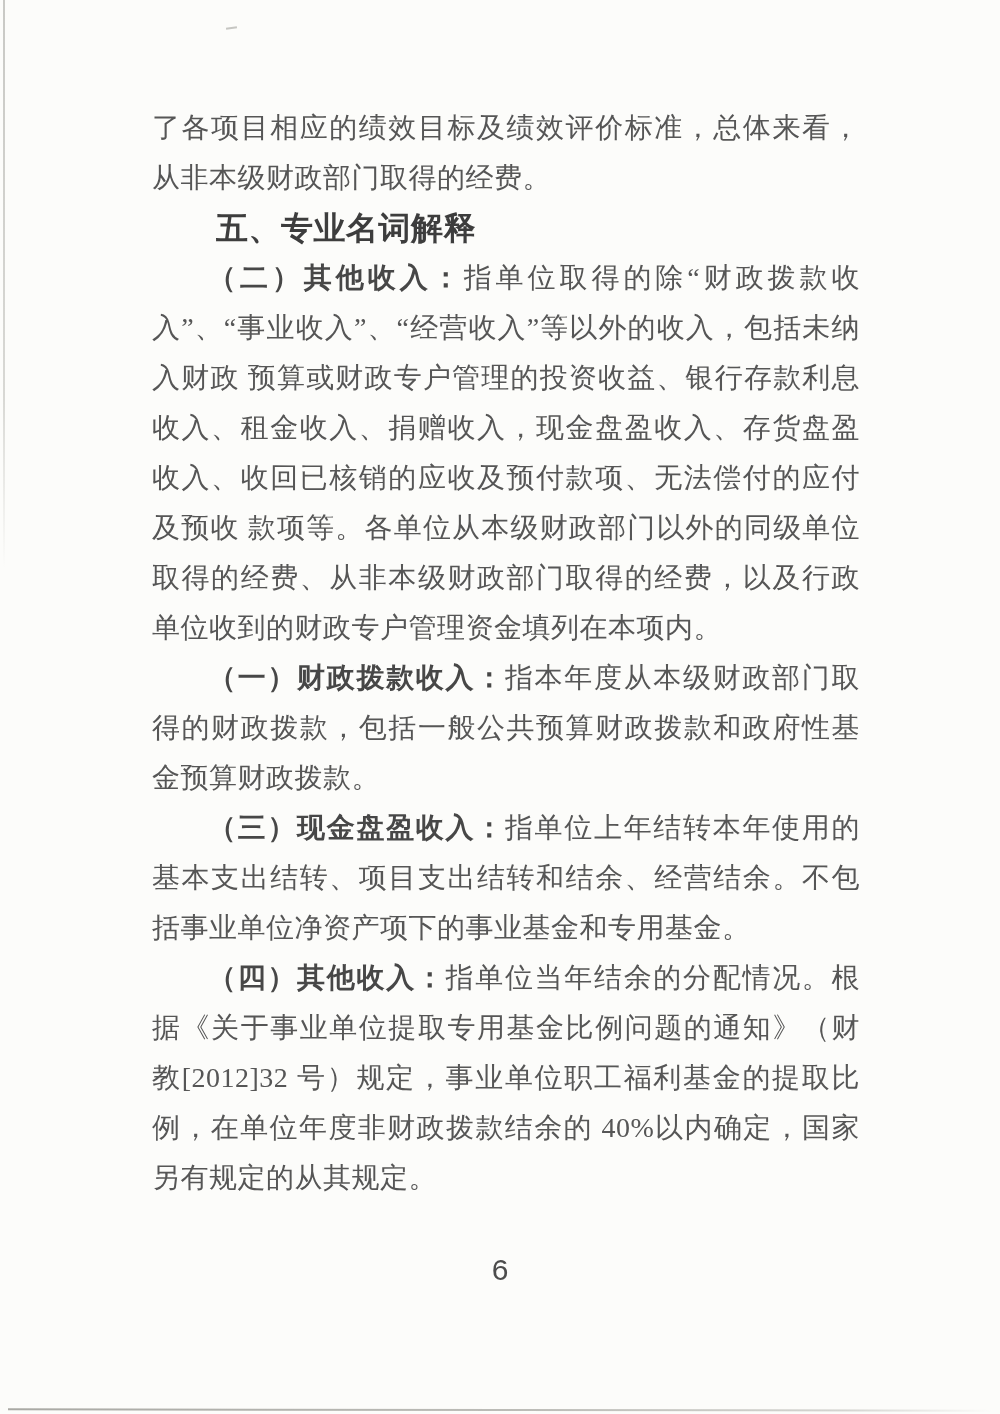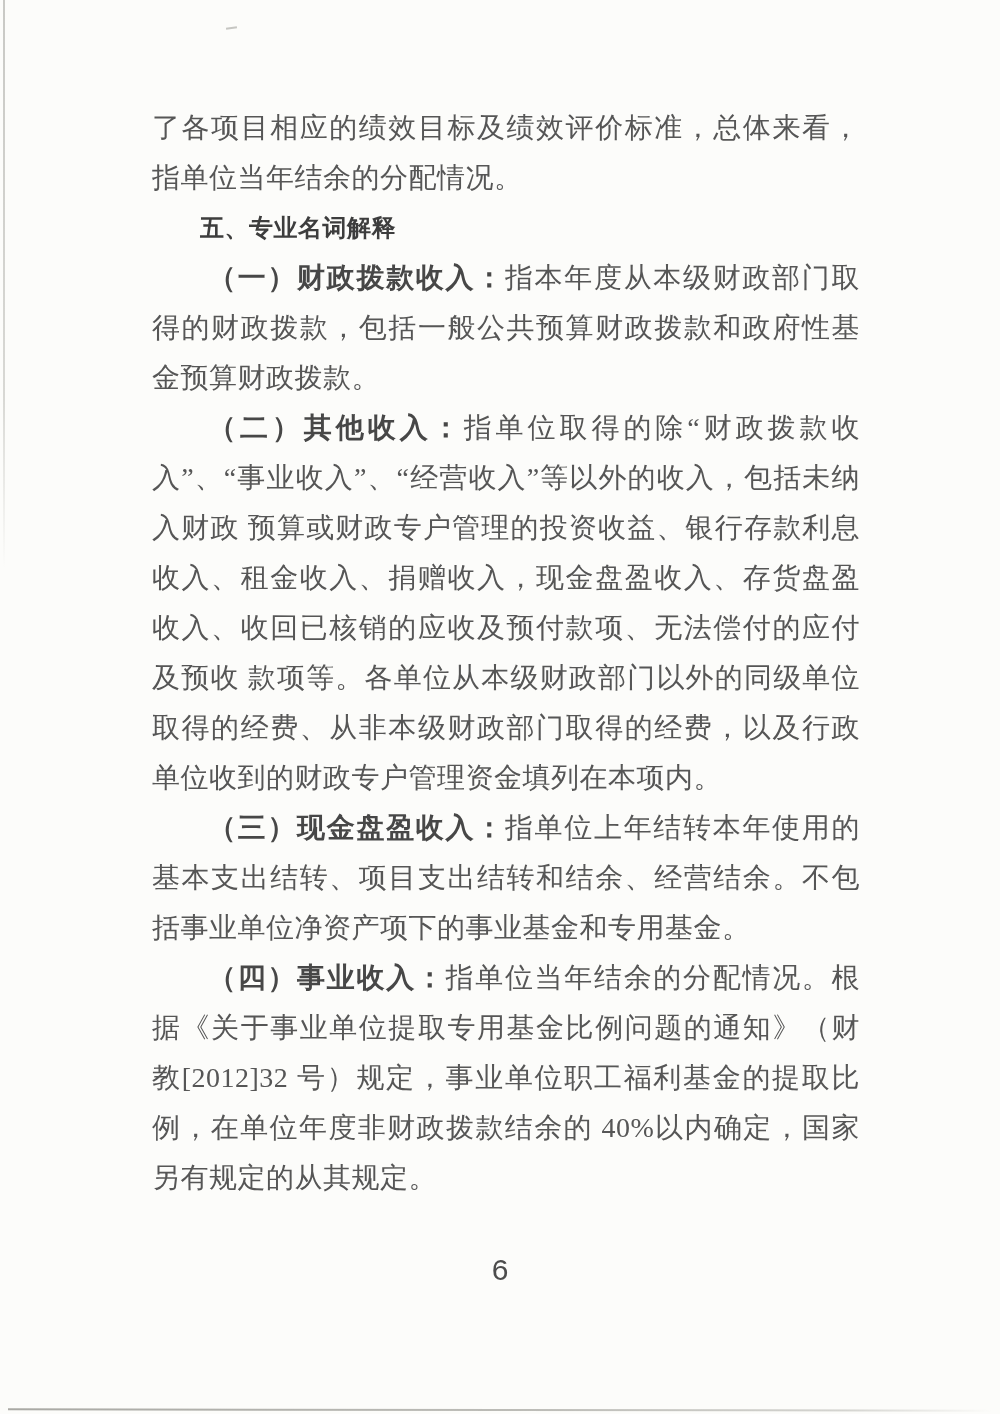--- a/index.html
+++ b/index.html
@@ -57,21 +57,21 @@
   .content p {
     margin: 0;
     text-indent: 2em;
   }
   .content p.no-indent {
     text-indent: 0;
   }
   .section-heading {
     margin: 0;
     font-family: "Liberation Sans", "DejaVu Sans", sans-serif;
-    font-size: 24px;
+    font-size: 32px;
     line-height: 50px;
     font-weight: bold;
     color: #3d3d3d;
     text-indent: 2em;
     letter-spacing: 0.5px;
   }
   .term {
     font-weight: bold;
     color: #474747;
   }
@@ -89,31 +89,31 @@
 </head>
 <body>
 
 <div class="page">
 
   <div class="scan-edge-left"></div>
   <div class="scan-mark-top"></div>
 
   <div class="content">
 
-    <p class="no-indent">了各项目相应的绩效目标及绩效评价标准，总体来看，指单位当年结余的分配情况。</p>
+    <p class="no-indent">了各项目相应的绩效目标及绩效评价标准，总体来看，从非本级财政部门取得的经费。</p>
 
     <h2 class="section-heading">五、专业名词解释</h2>
 
+    <p><span class="term">（二）其他收入：</span><span>指单位取得的除“财政拨款收入”、“事业收入”、“经营收入”等以外的收入，包括未纳入财政 预算或财政专户管理的投资收益、银行存款利息收入、租金收入、捐赠收入，现金盘盈收入、存货盘盈收入、收回已核销的应收及预付款项、无法偿付的应付及预收 款项等。各单位从本级财政部门以外的同级单位取得的经费、从非本级财政部门取得的经费，以及行政单位收到的财政专户管理资金填列在本项内。</span></p>
+
     <p><span class="term">（一）财政拨款收入：</span><span>指本年度从本级财政部门取得的财政拨款，包括一般公共预算财政拨款和政府性基金预算财政拨款。</span></p>
-
-    <p><span class="term">（二）其他收入：</span><span>指单位取得的除“财政拨款收入”、“事业收入”、“经营收入”等以外的收入，包括未纳入财政 预算或财政专户管理的投资收益、银行存款利息收入、租金收入、捐赠收入，现金盘盈收入、存货盘盈收入、收回已核销的应收及预付款项、无法偿付的应付及预收 款项等。各单位从本级财政部门以外的同级单位取得的经费、从非本级财政部门取得的经费，以及行政单位收到的财政专户管理资金填列在本项内。</span></p>
 
     <p><span class="term">（三）现金盘盈收入：</span><span>指单位上年结转本年使用的基本支出结转、项目支出结转和结余、经营结余。不包括事业单位净资产项下的事业基金和专用基金。</span></p>
 
-    <p><span class="term">（四）事业收入：</span><span>指单位当年结余的分配情况。根据《关于事业单位提取专用基金比例问题的通知》（财教[2012]32 号）规定，事业单位职工福利基金的提取比例，在单位年度非财政拨款结余的 40%以内确定，国家另有规定的从其规定。</span></p>
+    <p><span class="term">（四）其他收入：</span><span>指单位当年结余的分配情况。根据《关于事业单位提取专用基金比例问题的通知》（财教[2012]32 号）规定，事业单位职工福利基金的提取比例，在单位年度非财政拨款结余的 40%以内确定，国家另有规定的从其规定。</span></p>
 
   </div>
 
   <div class="page-number">6</div>
 
   <div class="scan-edge-bottom"></div>
 
 </div>
 
 </body></html>

